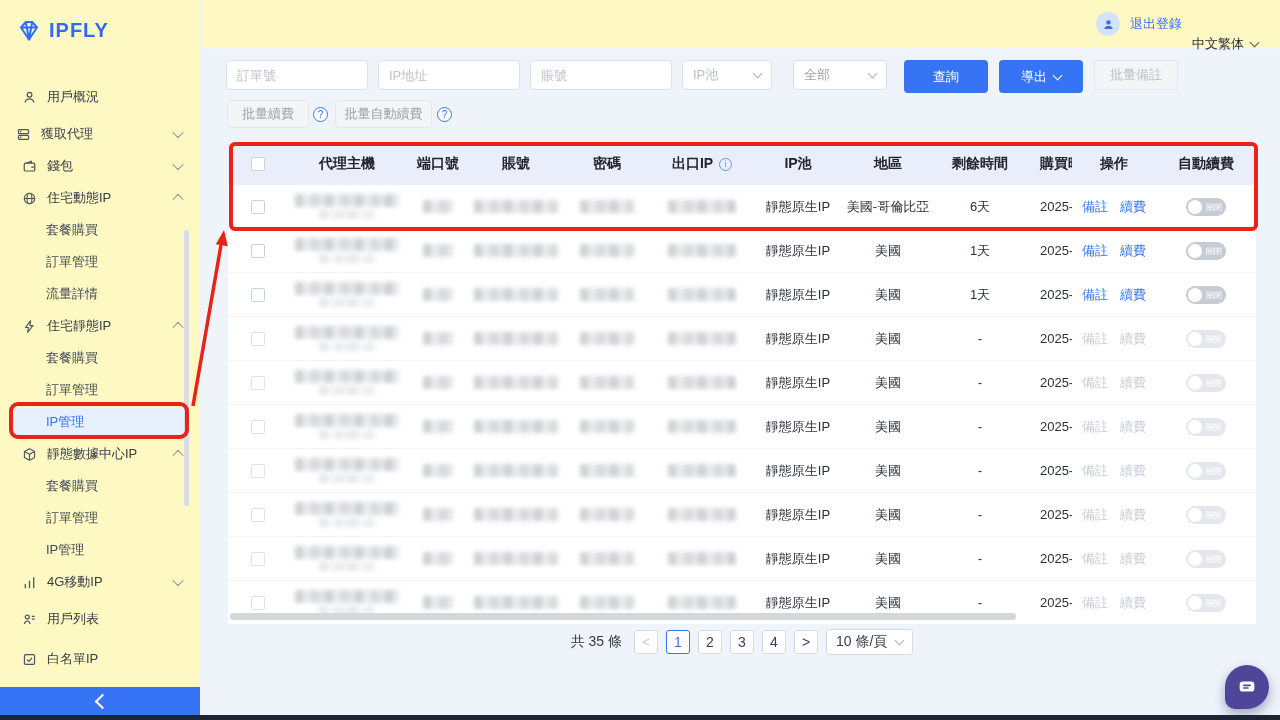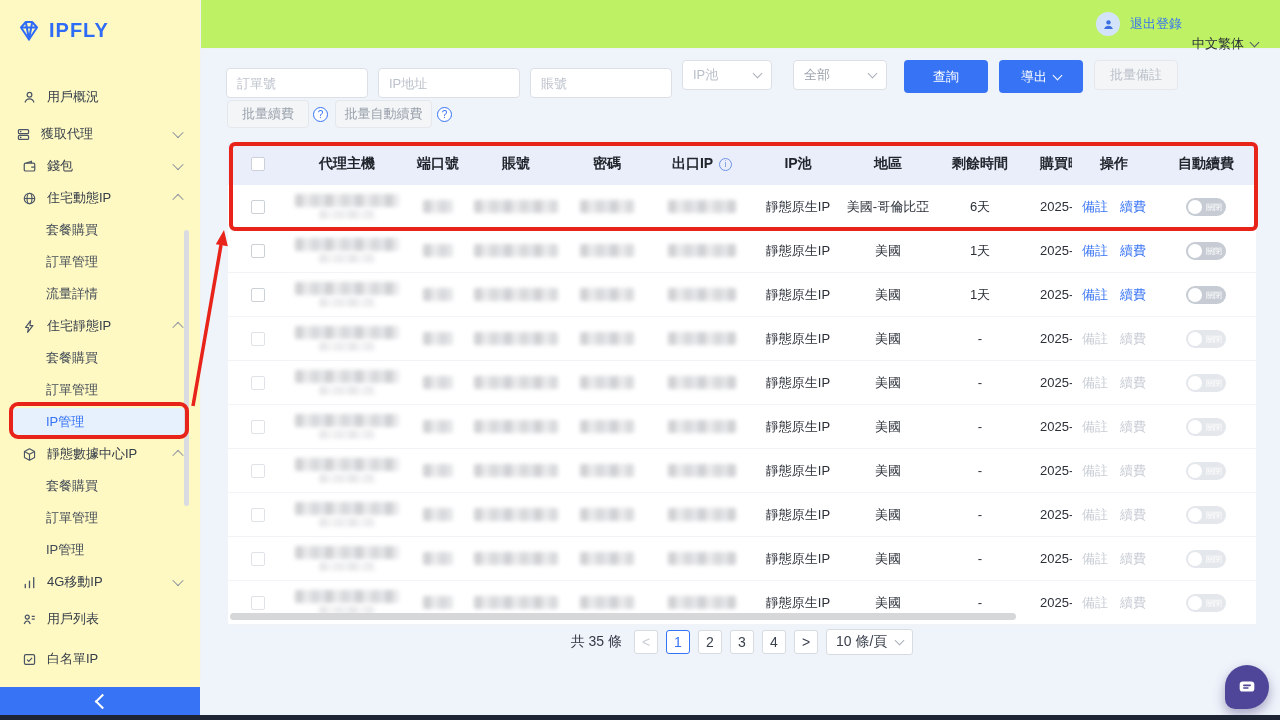--- a/index.html
+++ b/index.html
@@ -21,29 +21,29 @@
   .side-nav .nav-item:nth-child(17){margin-top:5px;}
   .side-nav .nav-item:nth-child(18){margin-top:8px;}
   .chev{width:7px;height:7px;border-right:1.4px solid #8a919e;border-bottom:1.4px solid #8a919e;margin-left:auto;flex:none;}
   .chev-down{transform:rotate(45deg) translate(-1px,-1px);}
   .chev-up{transform:rotate(-135deg) translate(-1px,-1px);}
   .side-scrollbar{position:absolute;right:11px;top:230px;width:5px;height:276px;background:#d9dce1;border-radius:3px;}
   .collapse-bar{position:absolute;left:0;top:687px;width:200px;height:28px;background:#3673f5;display:flex;align-items:center;justify-content:center;z-index:3;cursor:pointer;}
   .chev-left-big{width:9px;height:9px;border-left:2px solid #fff;border-bottom:2px solid #fff;transform:rotate(45deg);margin-left:4px;}
   .bottom-bar{position:absolute;left:0;top:715px;width:1280px;height:5px;background:#1d2534;z-index:25;}
   
-  .topbar{position:absolute;left:200px;top:0;width:1080px;height:48px;background:#bef264;border-bottom:1px solid #eef1f5;z-index:1;}
+  .topbar{position:absolute;left:200px;top:0;width:1080px;height:48px;background:#fef9c3;border-bottom:1px solid #eef1f5;z-index:1;}
   .topbar-user{position:absolute;right:22px;top:0;height:48px;display:flex;align-items:center;gap:10px;}
   .avatar{width:24px;height:24px;border-radius:50%;background:#d3e3f9;display:flex;align-items:center;justify-content:center;}
   .logout{color:#3673f5;font-size:13px;cursor:pointer;}
   .lang{color:#2a2f38;font-size:13px;display:flex;align-items:center;gap:7px;cursor:pointer;margin-top:40px;}
   .chev-g{width:6px;height:6px;border-right:1.4px solid #555c68;border-bottom:1.4px solid #555c68;transform:rotate(45deg);margin-top:-3px;}
   .chev-sel{width:6px;height:6px;border-right:1.4px solid #aab0ba;border-bottom:1.4px solid #aab0ba;transform:rotate(45deg);margin-top:-3px;}
   
-  .f-input{position:absolute;height:30px;box-sizing:border-box;border:1px solid #dcdfe6;border-radius:4px;background:#fff;font-size:13px;padding:0 10px;color:#2a2f38;outline:none;margin-top:8px;}
+  .f-input{position:absolute;height:30px;box-sizing:border-box;border:1px solid #dcdfe6;border-radius:4px;background:#fff;font-size:13px;padding:0 10px;color:#2a2f38;outline:none;}
   .f-input::placeholder{color:#bcc2cc;}
   .f-select{position:absolute;height:30px;box-sizing:border-box;border:1px solid #dcdfe6;border-radius:4px;background:#fff;font-size:13px;color:#b9bfc9;display:flex;align-items:center;justify-content:space-between;padding:0 10px;cursor:pointer;}
   .btn-primary{position:absolute;height:33px;background:#3673f5;color:#fff;font-size:13px;border:none;border-radius:4px;display:flex;align-items:center;justify-content:center;gap:7px;cursor:pointer;}
   .chev-w{width:6px;height:6px;border-right:1.6px solid #fff;border-bottom:1.6px solid #fff;transform:rotate(45deg);margin-top:-3px;}
   .btn-gray{position:absolute;box-sizing:border-box;background:#f4f5f7;color:#9aa1ac;font-size:13px;border:1px solid #e4e7ec;border-radius:4px;display:flex;align-items:center;justify-content:center;}
   .help{position:absolute;width:15px;height:15px;box-sizing:border-box;border-radius:50%;border:1px solid #3673f5;color:#3673f5;font-size:10px;display:flex;align-items:center;justify-content:center;cursor:pointer;background:#fff;}
   
   .table-card{position:absolute;left:228px;top:143px;width:1028px;height:479px;background:#fff;border-radius:2px;}
   .trow{display:grid;grid-template-columns:60px 118px 64px 92px 90px 100px 92px 88px 96px 44px 84px 100px;}
   .thead{height:42px;background:#e9eefa;}

